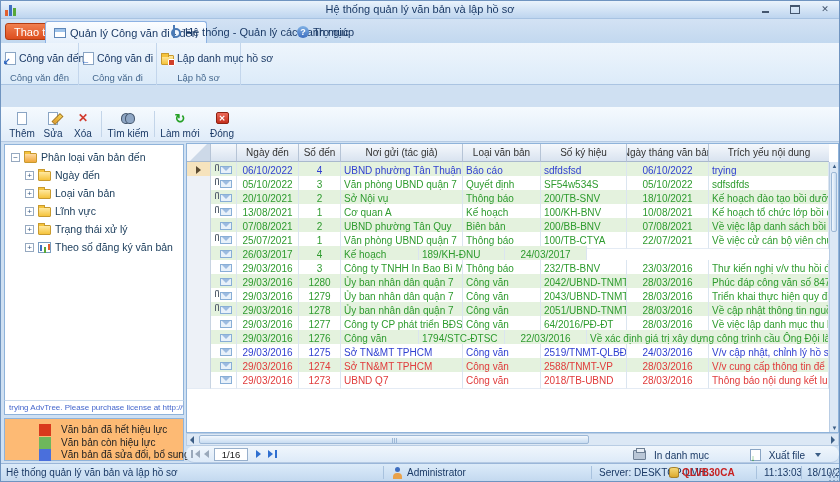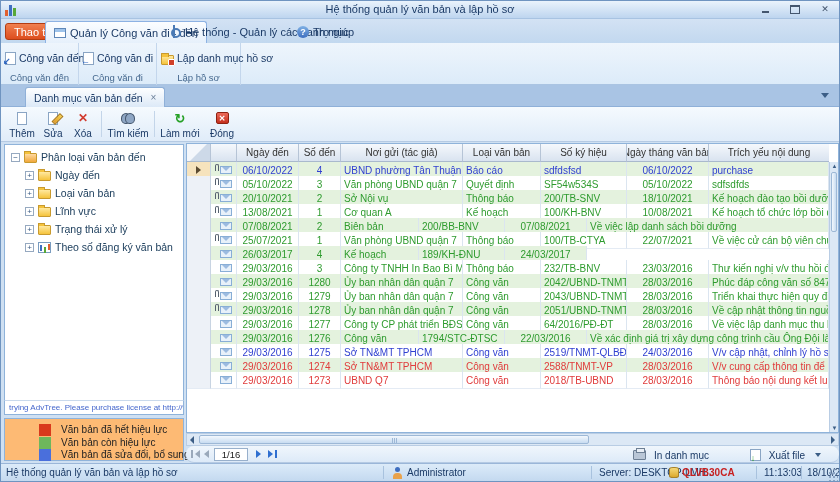--- a/index.html
+++ b/index.html
@@ -257,27 +257,20 @@
     </div>
     <div class="rgroup g3">
       <div class="rbtn">
         <span class="ic-folder badge"></span>
         <span>Lập danh mục hồ sơ</span>
       </div>
       <div class="rcaption">Lập hồ sơ</div>
     </div>
   </div>
 
-  <div class="tabstrip">
-    <div class="doctab">
-      <span>Danh mục văn bản đến</span>
-      <span class="x">×</span>
-    </div>
-    <span class="strip-caret"></span>
-  </div>
 
   <div class="toolbar">
     <div class="tbtn" style="left:6px;width:30px;">
       <span class="ic14">
           <span class="ic-new"></span>
         </span>
       <span>Thêm</span>
     </div>
     <div class="tbtn" style="left:38px;width:28px;">
       <span class="ic14">
@@ -397,21 +390,21 @@
           <div class="td c-ic">
             <span class="clip"></span>
             <span class="env"></span>
           </div>
           <div class="td c-ngay">06/10/2022</div>
           <div class="td c-so">4</div>
           <div class="td c-noigui">UBND phường Tân Thuận Đông</div>
           <div class="td c-loai">Báo cáo</div>
           <div class="td c-skh">sdfdsfsd</div>
           <div class="td c-nvb">06/10/2022</div>
-          <div class="td c-trich">purchase</div>
+          <div class="td c-trich">trying</div>
         </div>
 
         <div class="tr green attach">
           <div class="td c-sel">
             
           </div>
           <div class="td c-ic">
             <span class="clip"></span>
             <span class="env"></span>
           </div>
@@ -461,20 +454,21 @@
         <div class="tr green alt">
           <div class="td c-sel">
             
           </div>
           <div class="td c-ic">
             <span class="clip"></span>
             <span class="env"></span>
           </div>
           <div class="td c-ngay">07/08/2021</div>
           <div class="td c-so">2</div>
+          <div class="td c-noigui">UBND phường Tân Quy</div>
           <div class="td c-loai">Biên bản</div>
           <div class="td c-skh">200/BB-BNV</div>
           <div class="td c-nvb">07/08/2021</div>
           <div class="td c-trich">Về việc lập danh sách bồi dưỡng</div>
         </div>
 
         <div class="tr green attach">
           <div class="td c-sel">
             
           </div>

